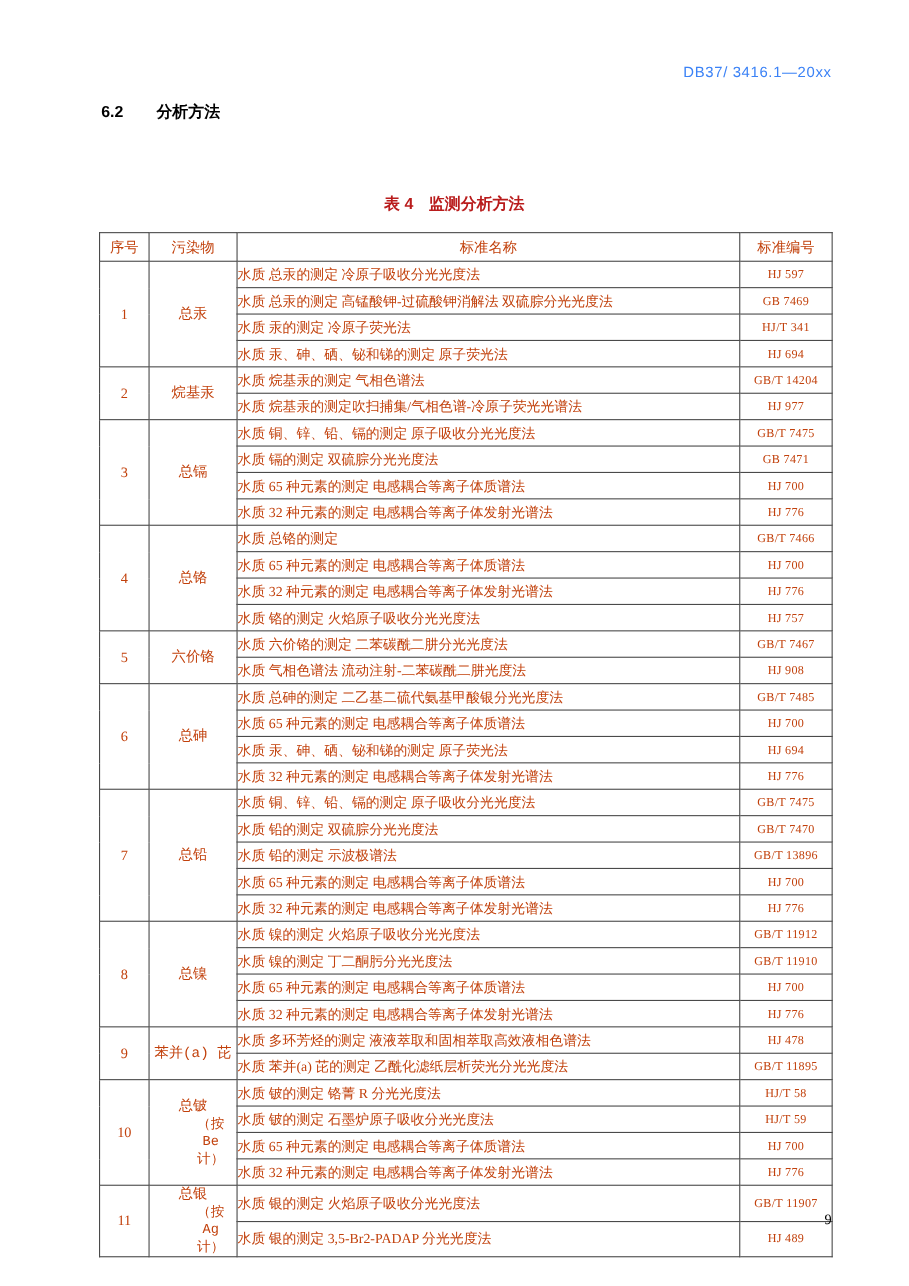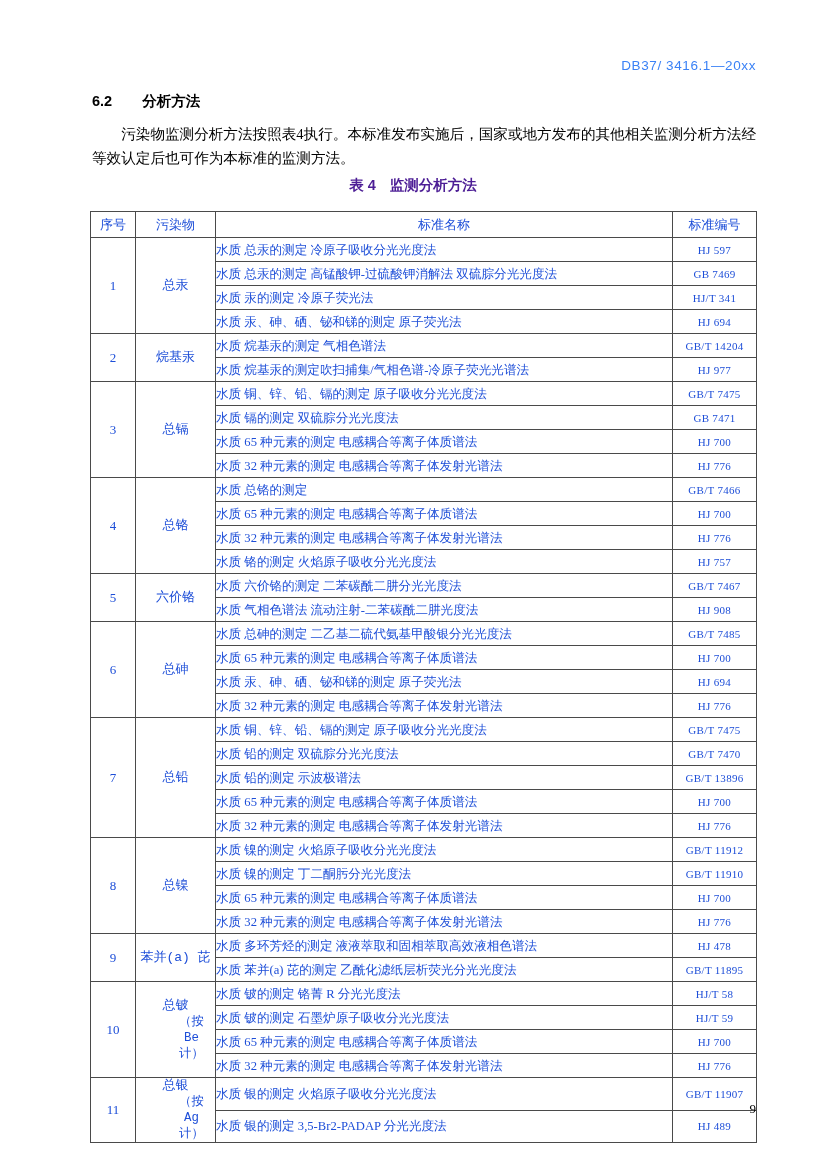--- a/index.html
+++ b/index.html
@@ -66,37 +66,37 @@
   
   .table-caption {
     position: absolute;
     top: 176px;
     left: 0;
     width: 826px;
     text-align: center;
     font-family: "Liberation Sans", "DejaVu Sans", sans-serif;
     font-size: 14.5px;
     font-weight: bold;
-    color: #4c1d95;
+    color: #b91c1c;
   }
   .table-caption .cap-num { margin-right: 14px; }
 
   
   .table-wrap {
     position: absolute;
     top: 211px;
     left: 90px;
     width: 666px;
   }
   table.methods {
     border-collapse: collapse;
     width: 666px;
     table-layout: fixed;
     font-size: 12.6px;
-    color: #1d4ed8;
+    color: #c2410c;
   }
   table.methods col.c-seq    { width: 45px; }
   table.methods col.c-poll   { width: 80px; }
   table.methods col.c-name   { width: 457px; }
   table.methods col.c-code   { width: 84px; }
 
   table.methods th,
   table.methods td {
     border: 1px solid #4a4a4a;
     padding: 0;
@@ -154,21 +154,20 @@
 <body>
 
 <div class="page">
 
   <div class="page-header">DB37/ 3416.1—20xx</div>
 
   <div class="section-heading">
     <span class="num">6.2</span><span>分析方法</span>
   </div>
 
-  <div class="body-para">污染物监测分析方法按照表4执行。本标准发布实施后，国家或地方发布的其他相关监测分析方法经等效认定后也可作为本标准的监测方法。</div>
 
   <div class="table-caption">
     <span class="cap-num">表 4</span><span>监测分析方法</span>
   </div>
 
   <div class="table-wrap">
     <table class="methods">
       <colgroup>
         <col class="c-seq">
           <col class="c-poll">

